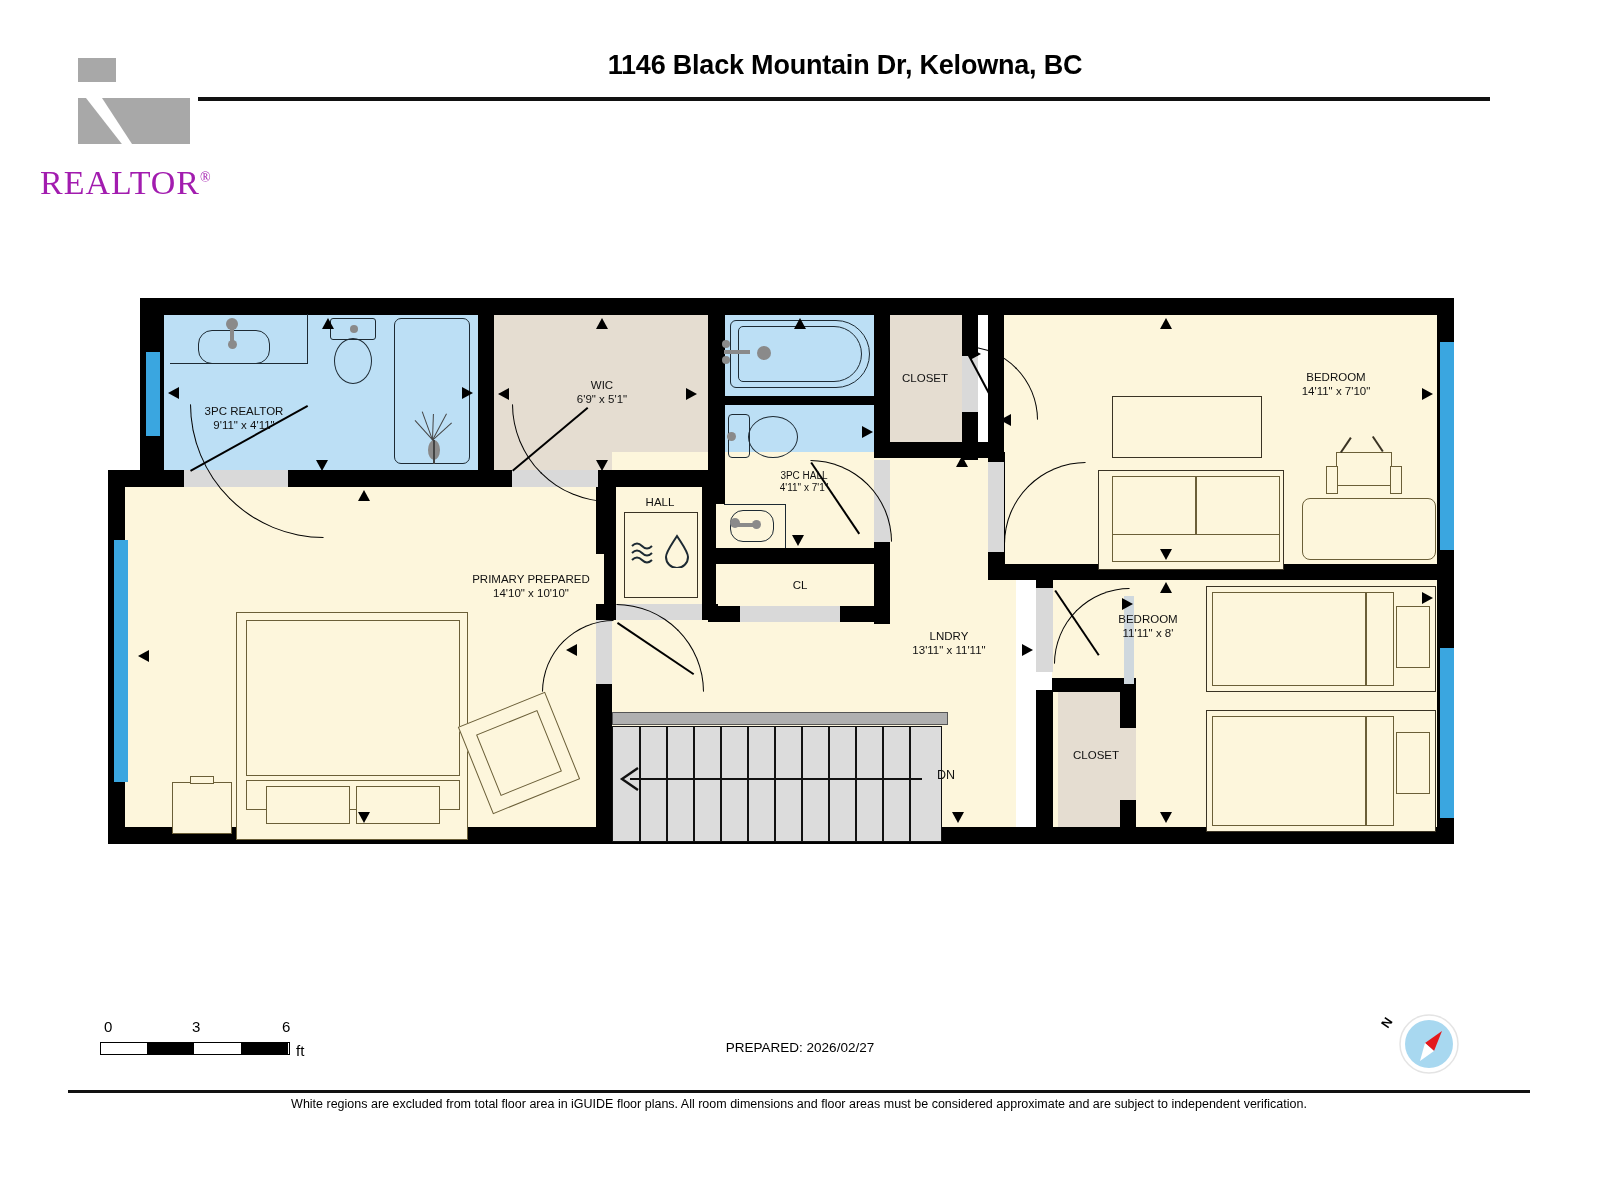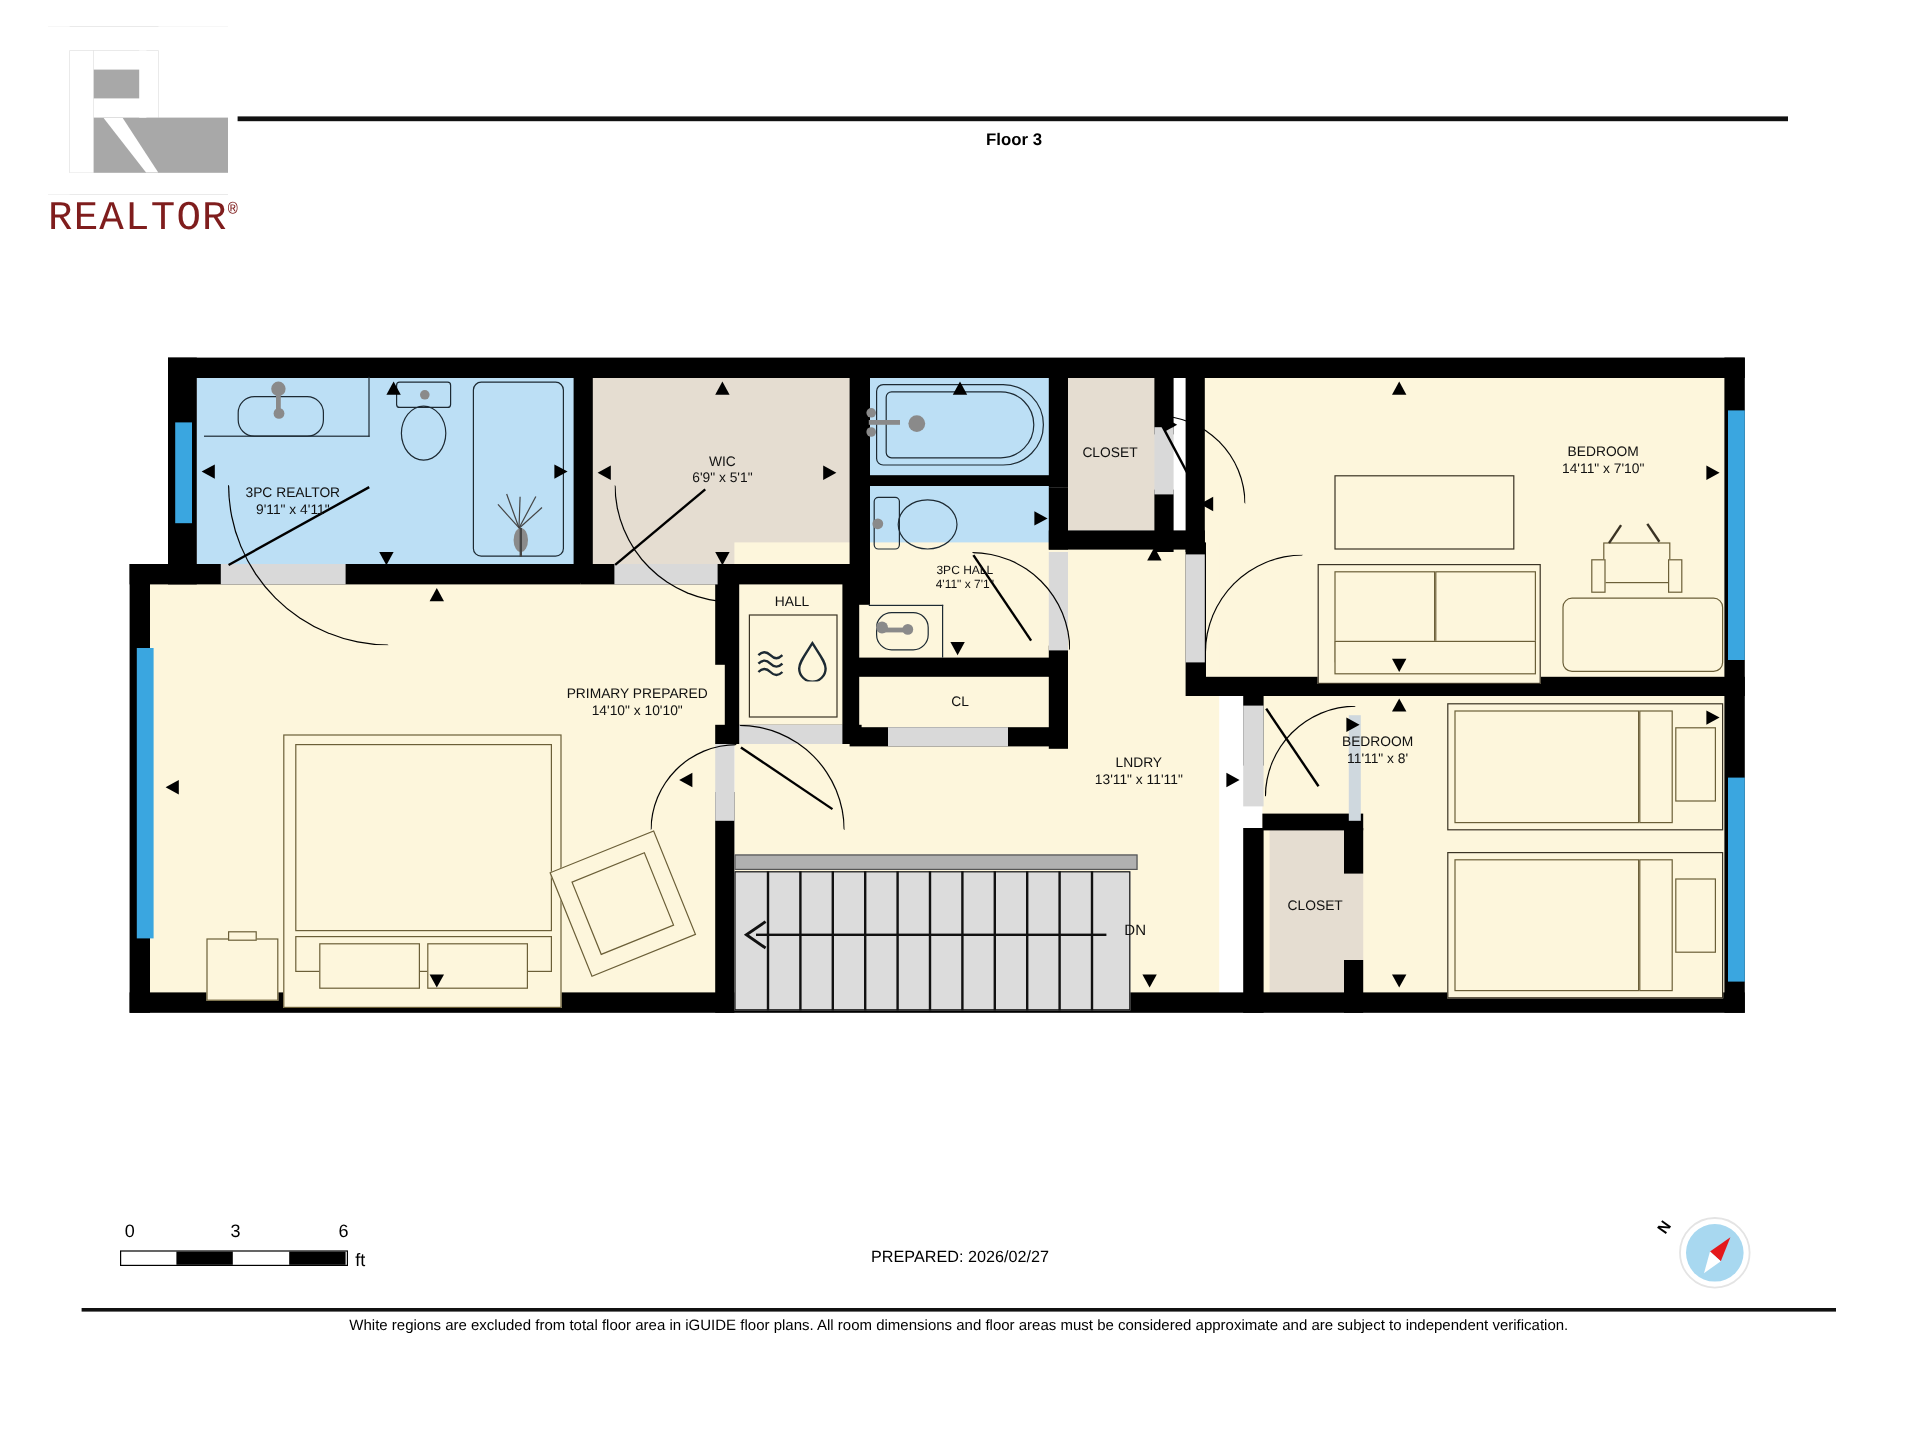--- a/index.html
+++ b/index.html
@@ -7,21 +7,21 @@
     width:1600px;height:1200px;position:relative;overflow:hidden;
     font-family:"Liberation Sans", sans-serif;
     color:#000;
   }
   
   #header{position:absolute;left:0;top:0;width:1600px;height:230px;}
   #realtor-logo{position:absolute;left:40px;top:22px;width:170px;height:180px;}
   #realtor-mark{position:absolute;left:0;top:0;width:150px;height:140px;background:#a8a8a8;}
   .r-stem{position:absolute;background:#ffffff;}
   #realtor-word{position:absolute;left:0;top:142px;width:170px;height:40px;
-     font-size:34px;letter-spacing:1px;color:#7f1d1d;font-family:Liberation Mono, monospace;}
+     font-size:34px;letter-spacing:1px;color:#a21caf;font-family:Liberation Serif, serif;}
   #realtor-word sup{font-size:14px;}
   #title-rule{position:absolute;left:198px;top:97px;width:1292px;height:4px;background:#111;}
   #doc-title{position:absolute;left:200px;top:50px;width:1290px;text-align:center;
       font-size:27px;font-weight:bold;letter-spacing:-0.2px;}
   #floor-label{position:absolute;left:200px;top:108px;width:1290px;text-align:center;
       font-size:14px;font-weight:bold;}
 
   
   #plan{position:absolute;left:0;top:0;width:1600px;height:1200px;}
   .blk{position:absolute;background:#000;}         
@@ -73,22 +73,22 @@
       <div class="r-stem" style="left:46px;top:76px;width:46px;height:46px;
            clip-path:polygon(0 0,16px 0,100% 100%,78% 100%);"></div>
       <div class="r-stem" style="left:0;top:0;width:18px;height:140px;"></div>
       <div class="r-stem" style="left:0;top:122px;width:150px;height:18px;"></div>
       <div class="r-stem" style="left:0;top:0;width:150px;height:20px;"></div>
       <div class="r-stem" style="left:92px;top:0;width:58px;height:76px;"></div>
     </div>
     <div id="realtor-word"><span>REALTOR</span><sup>®</sup></div>
   </div>
 
+  <div id="doc-title">1146 Black Mountain Dr, Kelowna, BC</div>
   <div id="title-rule"></div>
-  <div id="floor-label">Floor 3</div>
 </div>
 
 <div id="plan">
 
   <div class="room blue" style="left:164px;top:314px;width:320px;height:166px;"></div>
   <div class="room beige" style="left:492px;top:314px;width:222px;height:166px;"></div>
   <div class="room blue" style="left:724px;top:314px;width:152px;height:86px;"></div>
   <div class="room blue" style="left:724px;top:404px;width:152px;height:152px;"></div>
   <div class="room beige" style="left:886px;top:314px;width:78px;height:128px;"></div>
   <div class="room cream" style="left:1002px;top:314px;width:436px;height:254px;"></div>

